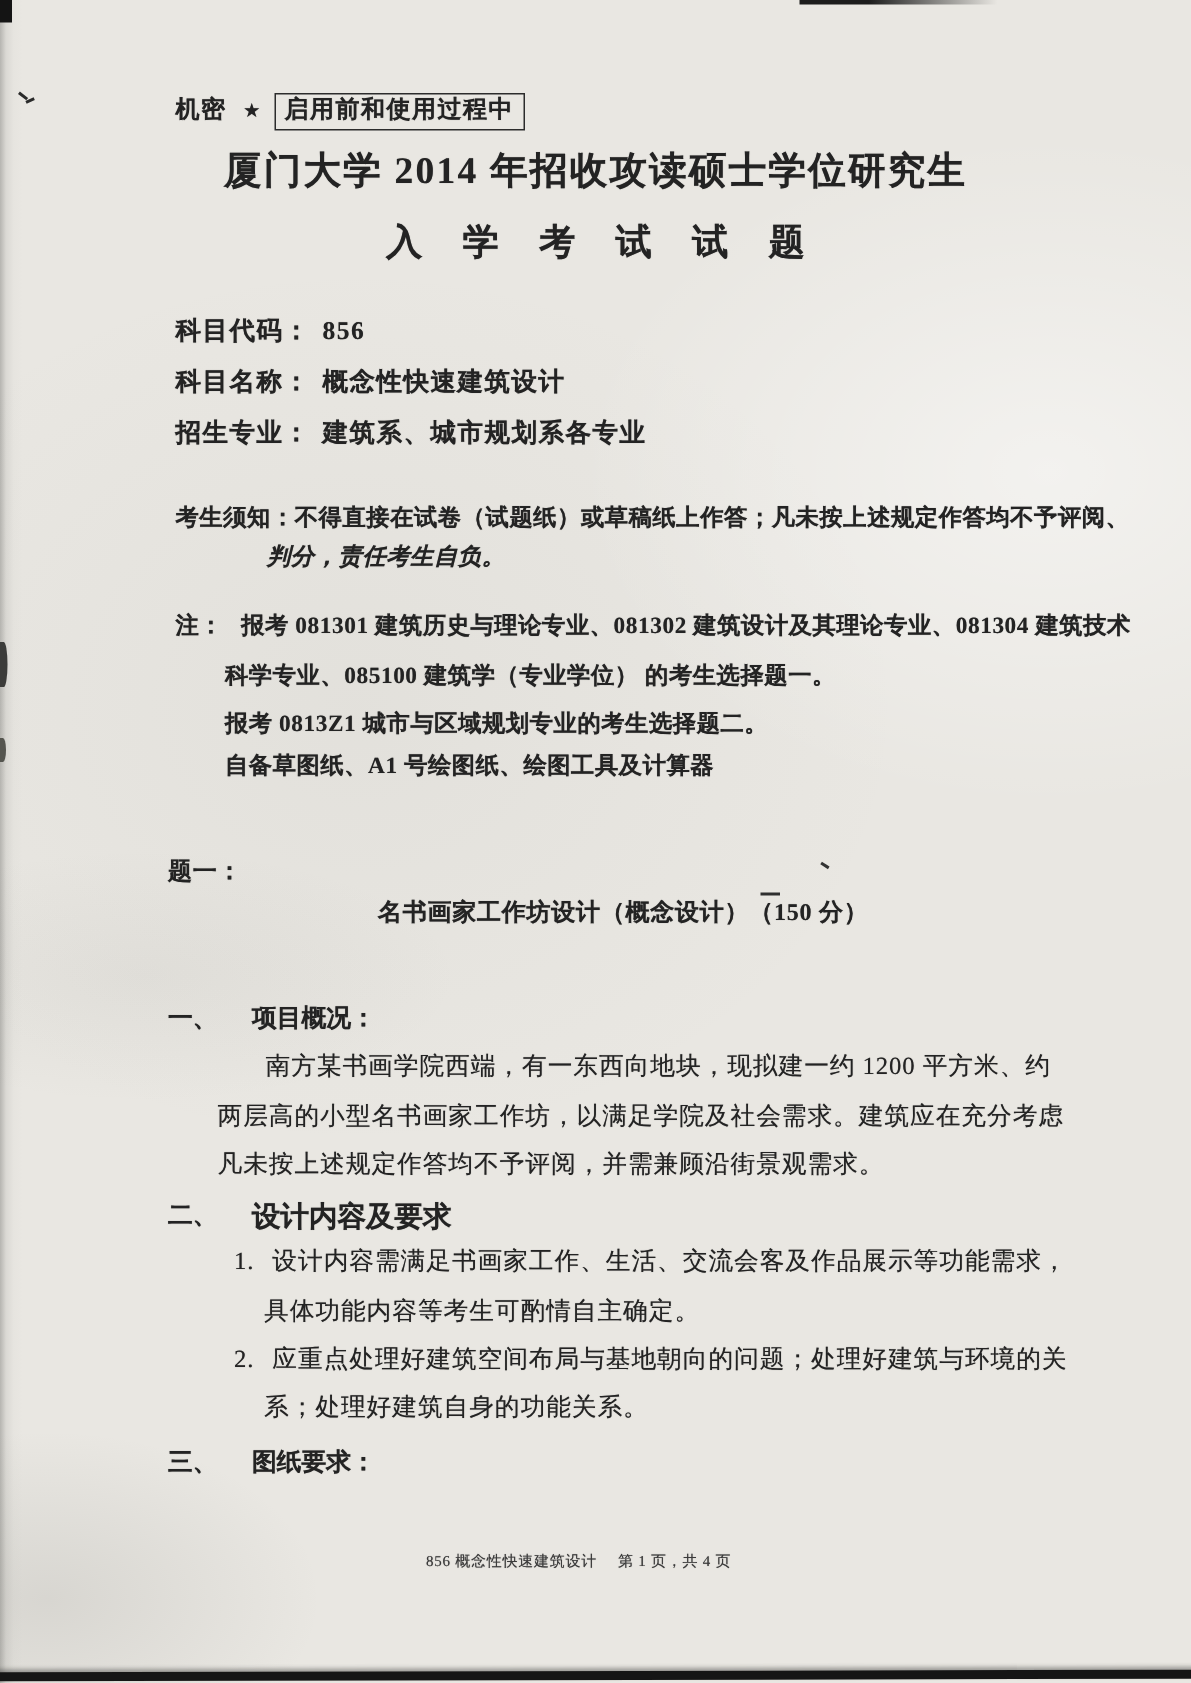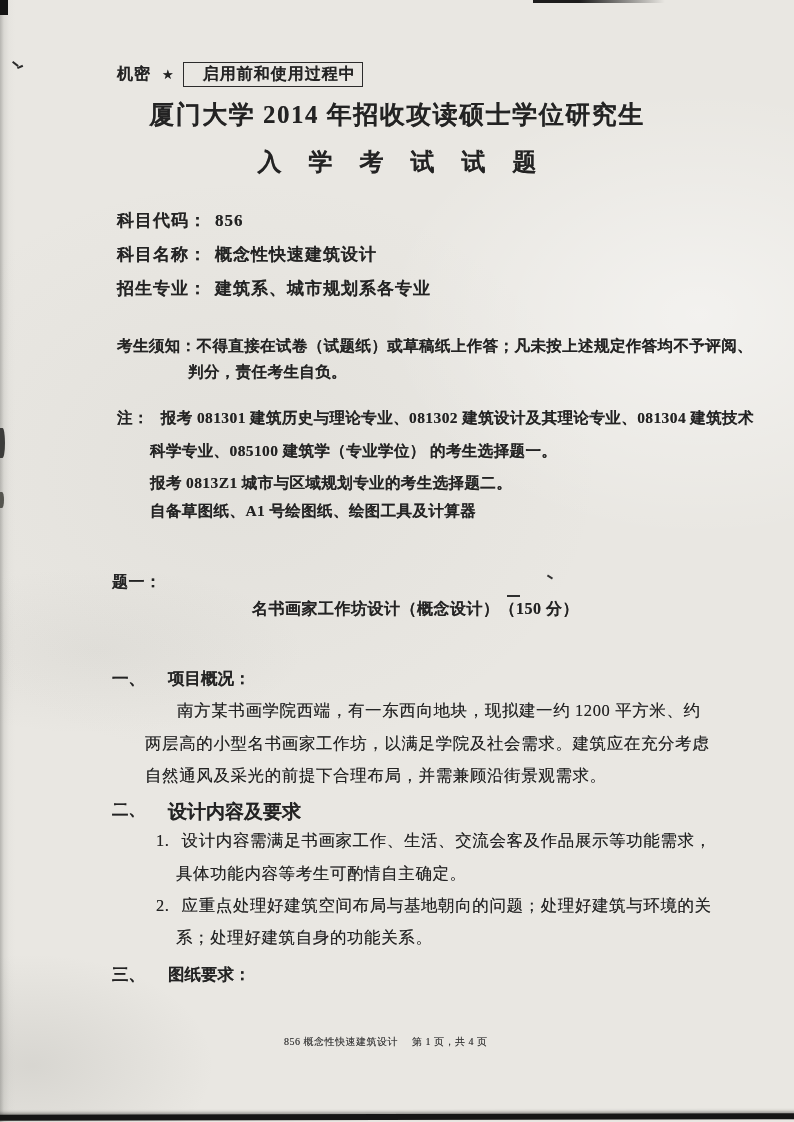--- a/index.html
+++ b/index.html
@@ -15,21 +15,21 @@
       radial-gradient(ellipse 520px 420px at 30% 42%, rgba(140,140,133,0.07), transparent 70%),
       radial-gradient(ellipse 300px 120px at 12% 58%, rgba(130,130,124,0.08), transparent 70%),
       linear-gradient(90deg, rgba(105,105,102,0.40) 0px, rgba(150,150,146,0.18) 4px, rgba(190,190,186,0.07) 9px, rgba(0,0,0,0) 15px),
       #e9e7e2;
   }
   .ln{ position:absolute; white-space:nowrap; line-height:1.25;
        text-shadow:0 0 0.5px rgba(30,30,30,0.55); }
   .b{ font-weight:bold; }
   .cls{ font-size:16px; font-weight:600; letter-spacing:1px; }
   .star{ font-size:13px; margin:0 9px 0 11px; }
-  .scopebox{ display:inline-block; border:1.4px solid #2c2c2c; padding:1px 6px 2px 19px;
+  .scopebox{ display:inline-block; border:1.4px solid #2c2c2c; padding:1px 6px 2px 6px;
              font-size:16px; font-weight:600; letter-spacing:1px; }
   .title1{ left:0; width:794px; text-align:center; font-size:25px; letter-spacing:1.5px; }
   .title2{ left:0; width:794px; text-align:center; font-size:24px;
            letter-spacing:27px; text-indent:27px; }
   .meta{ font-size:17px; letter-spacing:1px; }
   .meta .val{ margin-left:8px; }
   .small{ font-size:15.5px; letter-spacing:0.4px; }
   .body{ font-size:16.5px; letter-spacing:0.6px; }
   .headnum{ left:112px; font-size:16.5px; }
   .qtitle{ font-size:16px; letter-spacing:0.5px; }
@@ -89,37 +89,37 @@
   <div class="ln b meta" style="left:117px; top:244px;">
     <span>科目名称：</span><span class="val">概念性快速建筑设计</span>
   </div>
   <div class="ln b small" style="left:117px; top:336px;">
     <span>考生须知：</span><span>不得直接在试卷（试题纸）或草稿纸上作答；凡未按上述规定作答均不予评阅、</span>
   </div>
 
   <div class="ln b meta" style="left:117px; top:278px;">
     <span>招生专业：</span><span class="val">建筑系、城市规划系各专业</span>
   </div>
-  <div class="ln b small" style="left:188px; top:362px;">判分，责任考生自负。</div>
+  <div class="ln b small" style="left:178px; top:362px;font-style:italic;">判分，责任考生自负。</div>
 
   <div class="ln b small" style="left:117px; top:408px;">
     <span>注：</span><span class="gap-sm"></span><span>报考 081301 建筑历史与理论专业、081302 建筑设计及其理论专业、081304 建筑技术</span>
   </div>
   <div class="ln b small" style="left:150px; top:441px;">科学专业、085100 建筑学（专业学位）  的考生选择题一。</div>
   <div class="ln b small" style="left:150px; top:473px;">报考 0813Z1 城市与区域规划专业的考生选择题二。</div>
   <div class="ln b small" style="left:150px; top:501px;">自备草图纸、A1 号绘图纸、绘图工具及计算器</div>
 
   <div class="ln b qtitle" style="left:112px; top:572px;">题一：</div>
   <div class="ln b qtitle" style="left:252px; top:599px;">名书画家工作坊设计（概念设计）（150 分）</div>
 
   <div class="ln b headnum" style="top:669px;">一、</div>
   <div class="ln b" style="left:168px; top:669px; font-size:16.5px;">项目概况：</div>
   <div class="ln body" style="left:177px; top:701px;">南方某书画学院西端，有一东西向地块，现拟建一约 1200 平方米、约</div>
   <div class="ln body" style="left:145px; top:734px;">两层高的小型名书画家工作坊，以满足学院及社会需求。建筑应在充分考虑</div>
-  <div class="ln body" style="left:145px; top:766px;">自然通风及采光的前提下合理布局，并需兼顾沿街景观需求。</div>
+  <div class="ln body" style="left:145px; top:766px;">凡未按上述规定作答均不予评阅，并需兼顾沿街景观需求。</div>
 
   <div class="ln b headnum" style="top:800px;">二、</div>
   <div class="ln b" style="left:168px; top:800px; font-size:19px;">设计内容及要求</div>
 
   <div class="ln body" style="left:156px; top:831px;">
     <span>1.</span><span class="gap-sm"></span><span>设计内容需满足书画家工作、生活、交流会客及作品展示等功能需求，</span>
   </div>
   <div class="ln body" style="left:176px; top:864px;">具体功能内容等考生可酌情自主确定。</div>
 
   <div class="ln body" style="left:156px; top:896px;">

